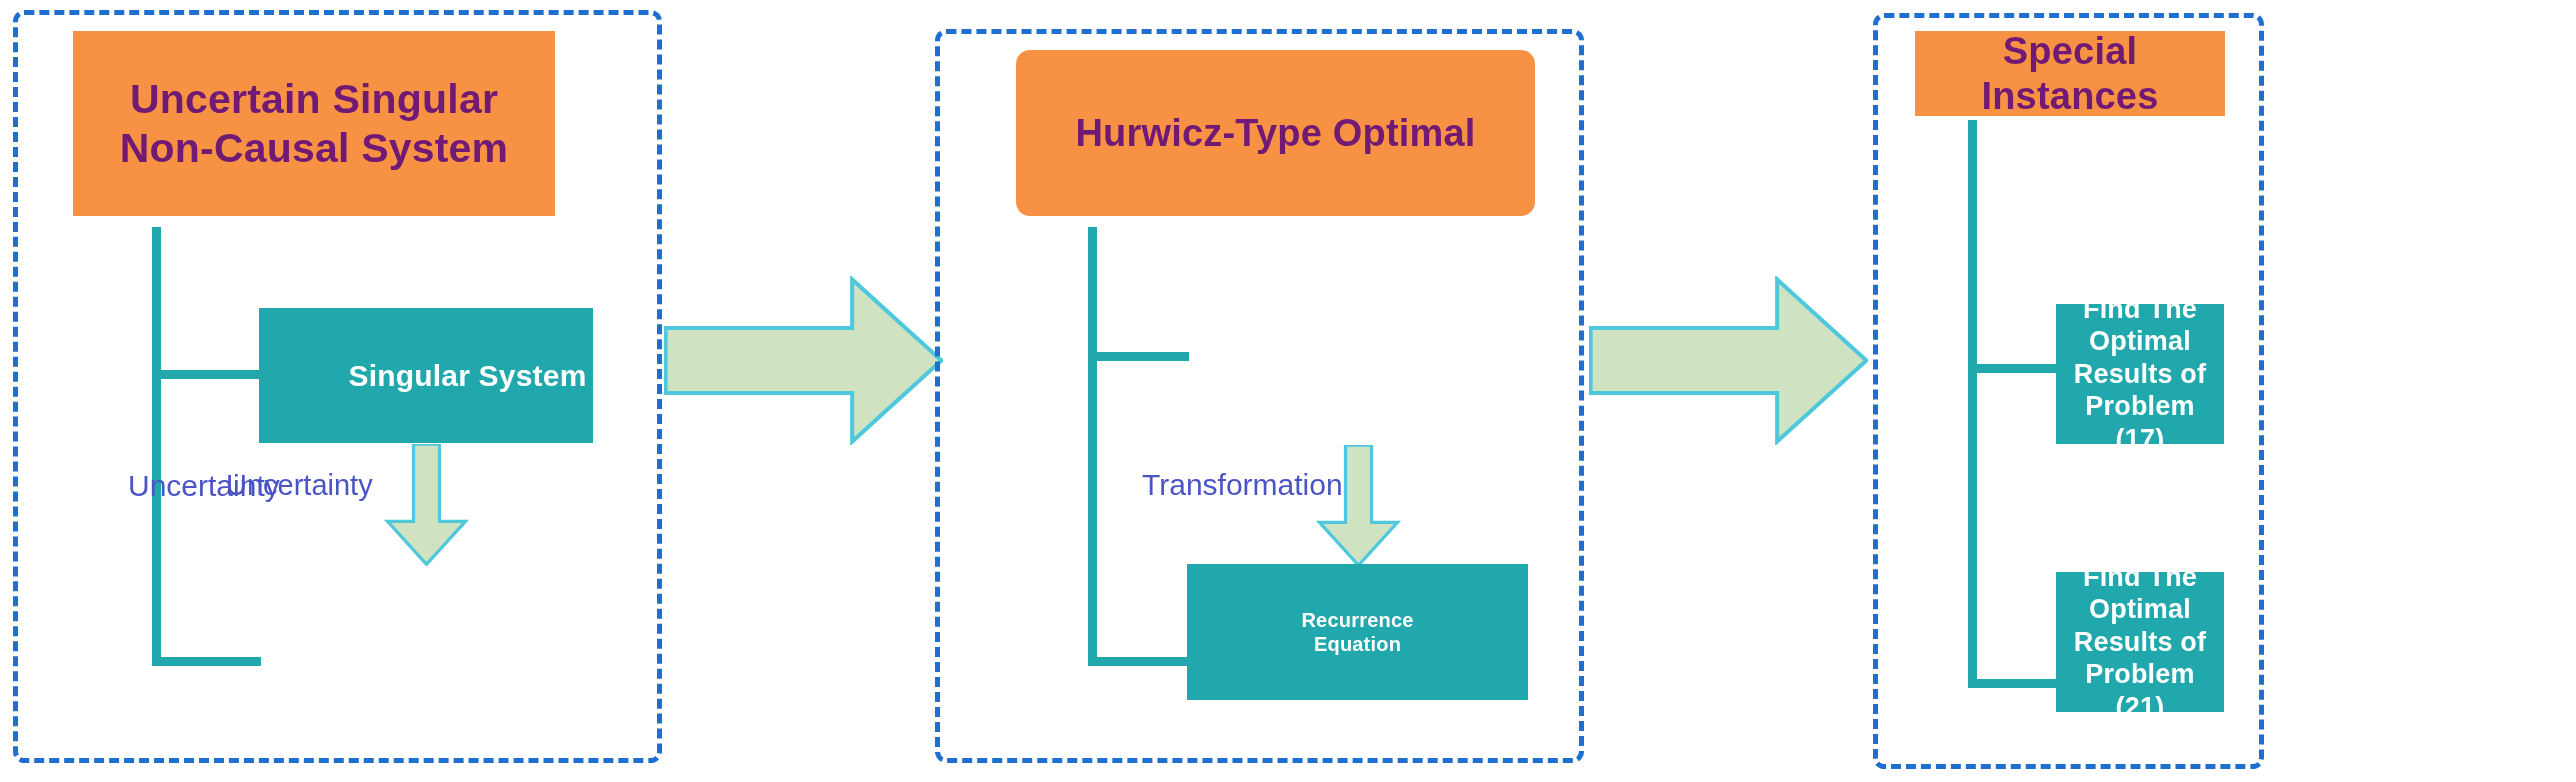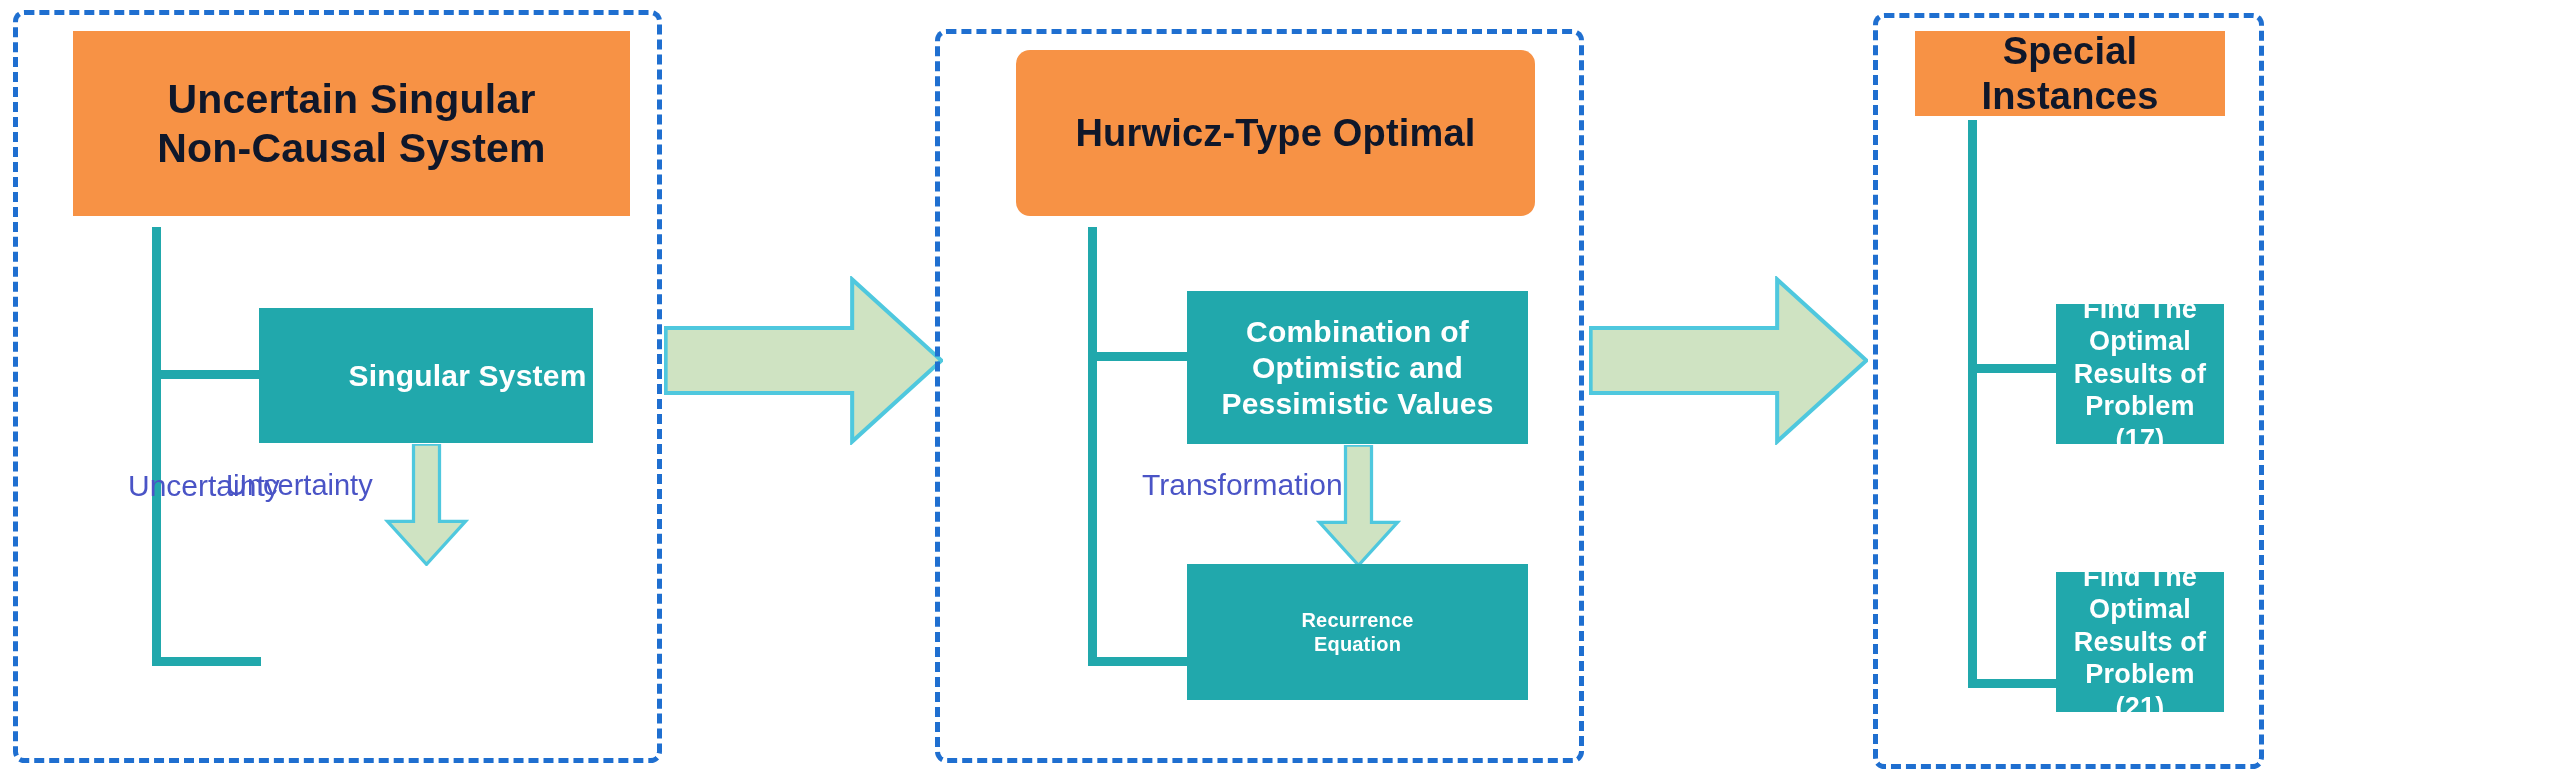--- a/index.html
+++ b/index.html
@@ -24,21 +24,21 @@
     border: 5.7px dashed #1F6FD0;
     border-radius: 11.4px;
     box-sizing: border-box;
     background: transparent;
   }
 
   
   .orange-box {
     position: absolute;
     background: #F79245;
-    color: #0f172a;
+    color: #701a75;
     display: flex;
     align-items: center;
     justify-content: center;
     text-align: center;
     font-weight: bold;
     line-height: 1.18;
     letter-spacing: 0.2px;
     box-sizing: border-box;
     padding: 3.2px 8px;
   }
@@ -91,21 +91,21 @@
     white-space: nowrap;
   }
 </style>
 </head>
 <body>
 
 <div id="stage">
 
   <div class="panel" style="left:13px; top:9.7px; width:649px; height:753px;"></div>
 
-  <div class="orange-box" style="left:73px; top:31px; width:557px; height:185px; font-size:41px;">
+  <div class="orange-box" style="left:73px; top:31px; width:482px; height:185px; font-size:41px;">
     <span>
       <span>Uncertain Singular</span><br>
       <span>Non-Causal System</span>
     </span>
   </div>
 
   <div class="conn-v" style="left:152px; top:227px; height:438px;"></div>
   <div class="conn-h" style="left:152px; top:370px; width:109px;"></div>
   <div class="conn-h" style="left:152px; top:657px; width:109px;"></div>
 
@@ -136,27 +136,20 @@
   <div class="orange-box" style="left:1016px; top:50px; width:519px; height:166px; font-size:38px;border-radius:14px;">
     <span>
       <span>Hurwicz-Type Optimal</span><br>
     </span>
   </div>
 
   <div class="conn-v" style="left:1088px; top:227px; height:438px;"></div>
   <div class="conn-h" style="left:1088px; top:352px; width:101px;"></div>
   <div class="conn-h" style="left:1088px; top:657px; width:101px;"></div>
 
-  <div class="teal-box" style="left:1187px; top:291px; width:341px; height:153px; font-size:30px;">
-    <span>
-      <span>Combination of</span><br>
-      <span>Optimistic and</span><br>
-      <span>Pessimistic Values</span>
-    </span>
-  </div>
 
   <div class="down-arrow" style="left:1313px; top:445px; width:91px; height:122px;">
     <svg width="91" height="122" viewBox="0 0 112 150">
       <polygon points="40,0 72,0 72,95 104,95 56,148 8,95 40,95" fill="#CFE3C2" stroke="#4FC8DE" stroke-width="4"></polygon>
     </svg>
   </div>
 
   <div class="edge-label" style="left:1142px; top:468px; font-size:30px;">Transformation</div>
 
   <div class="teal-box" style="left:1187px; top:564px; width:341px; height:136px; font-size:20px;">

